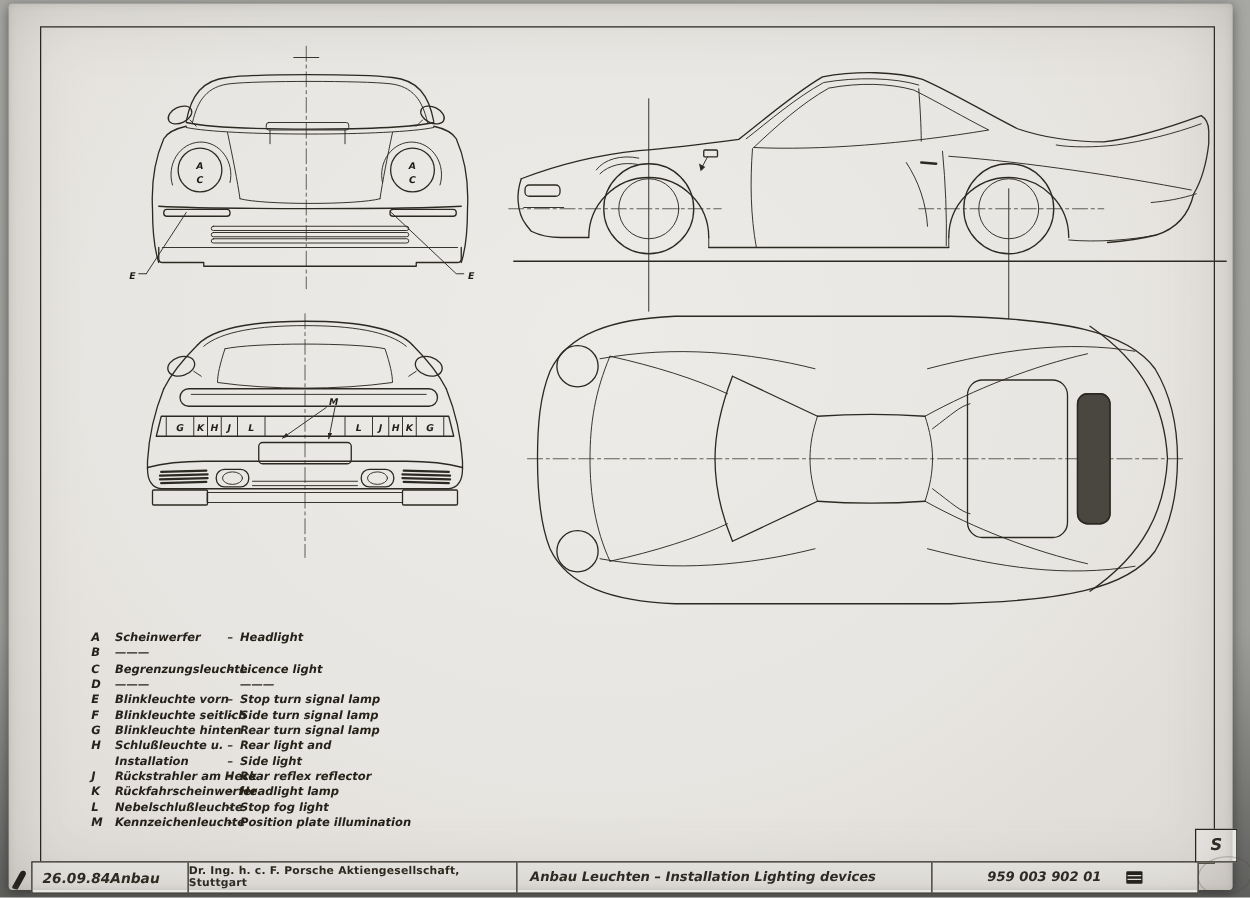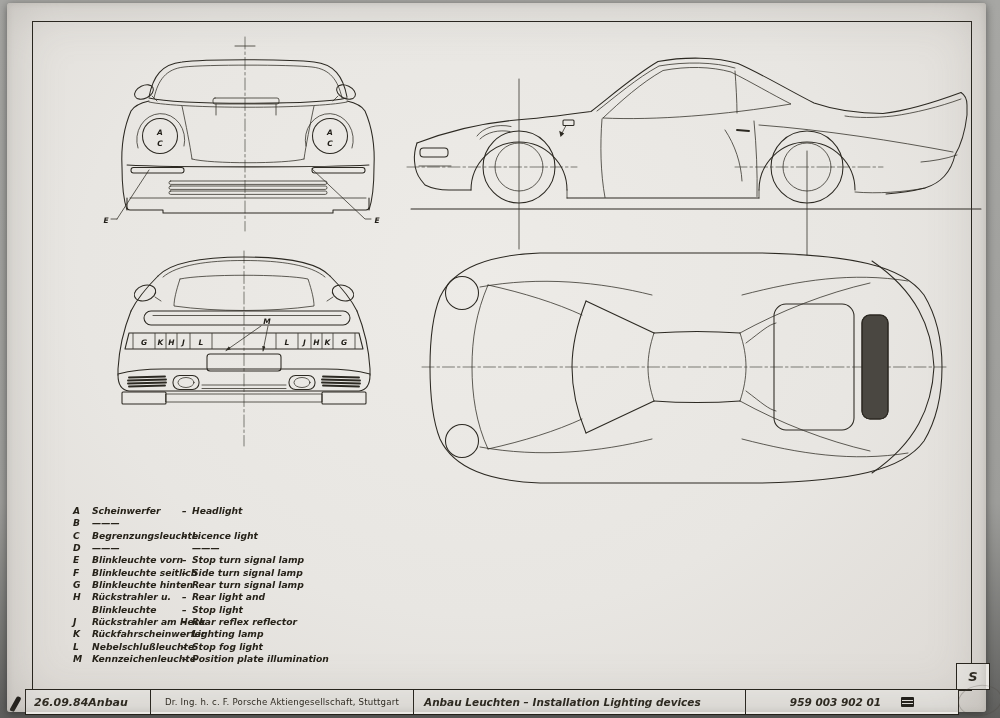--- a/index.html
+++ b/index.html
@@ -44,21 +44,21 @@
   .lg-key{width:19px;}
   .lg-de{width:90px;}
   .lg-sep{width:10px;}
   .lg-en{flex:1;}
   
   .titleblock{
     position:absolute;left:18px;top:686px;width:934px;height:26px;
     background:#eae8e4;border:1.6px solid #232019;display:flex;box-sizing:border-box;
     color:#262219;
   }
-  .tb-cell{display:flex;align-items:center;box-sizing:border-box;height:100%;}
+  .tb-cell{display:flex;align-items:center;box-sizing:border-box;height:100%;font-weight:bold;}
   .tb-cell + .tb-cell{border-left:1.4px solid #232019;}
   .tb-date-author{width:124px;font-style:italic;font-weight:bold;font-size:11px;padding-left:8px;}
   .tb-company{width:263px;font-size:8.6px;justify-content:center;letter-spacing:.2px;}
   .tb-title{width:332px;font-style:italic;font-weight:bold;font-size:10.5px;padding-left:10px;}
   .tb-part{flex:1;font-style:italic;font-weight:bold;font-size:10.5px;justify-content:center;gap:20px;}
   .stamp-icon{
     display:inline-block;width:13px;height:10px;background:#1b1914;border-radius:1px;
     position:relative;
   }
   .stamp-icon::after{
@@ -330,41 +330,41 @@
           <span class="lg-en">Side turn signal lamp</span>
         </div>
       <div class="lg-row">
           <span class="lg-key">G</span>
           <span class="lg-de">Blinkleuchte hinten</span>
           <span class="lg-sep">–</span>
           <span class="lg-en">Rear turn signal lamp</span>
         </div>
       <div class="lg-row">
           <span class="lg-key">H</span>
-          <span class="lg-de">Rückstrahler u.</span>
+          <span class="lg-de">Schlußleuchte u.</span>
           <span class="lg-sep">–</span>
           <span class="lg-en">Rear light and</span>
         </div>
       <div class="lg-row">
           <span class="lg-key"></span>
-          <span class="lg-de">Blinkleuchte</span>
-          <span class="lg-sep">–</span>
-          <span class="lg-en">Stop light</span>
+          <span class="lg-de">Installation</span>
+          <span class="lg-sep">–</span>
+          <span class="lg-en">Side light</span>
         </div>
       <div class="lg-row">
           <span class="lg-key">J</span>
           <span class="lg-de">Rückstrahler am Heck</span>
           <span class="lg-sep">–</span>
           <span class="lg-en">Rear reflex reflector</span>
         </div>
       <div class="lg-row">
           <span class="lg-key">K</span>
           <span class="lg-de">Rückfahrscheinwerfer</span>
           <span class="lg-sep">–</span>
-          <span class="lg-en">Lighting lamp</span>
+          <span class="lg-en">Headlight lamp</span>
         </div>
       <div class="lg-row">
           <span class="lg-key">L</span>
           <span class="lg-de">Nebelschlußleuchte</span>
           <span class="lg-sep">–</span>
           <span class="lg-en">Stop fog light</span>
         </div>
       <div class="lg-row">
           <span class="lg-key">M</span>
           <span class="lg-de">Kennzeichenleuchte</span>

